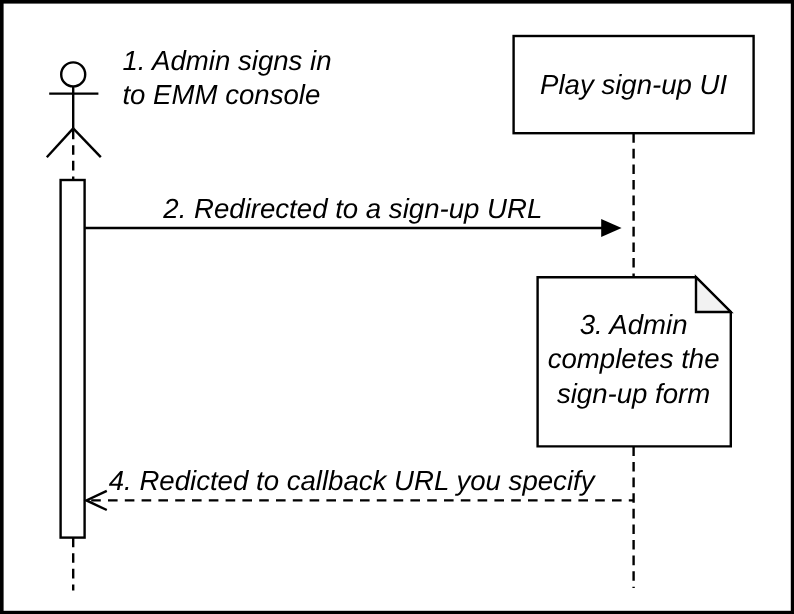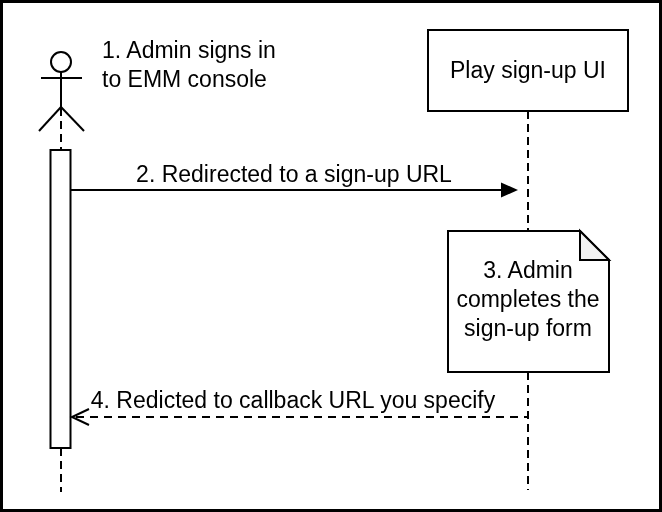--- a/index.html
+++ b/index.html
@@ -6,20 +6,21 @@
     margin: 0;
     padding: 0;
     background: #ffffff;
   }
   .stage {
     position: relative;
     width: 662px;
     height: 512px;
     background: #ffffff;
     overflow: hidden;
+    font-style: italic;
   }
   svg text {
     font-family: "Liberation Sans", sans-serif;
     font-size: 23px;
     fill: #000000;
   }
   .frame       { fill: #ffffff; stroke: #000000; stroke-width: 3; }
   .shape       { fill: #ffffff; stroke: #000000; stroke-width: 2; }
   .stroke      { stroke: #000000; stroke-width: 2; fill: none; }
   .dashed      { stroke-dasharray: 8 5; }

